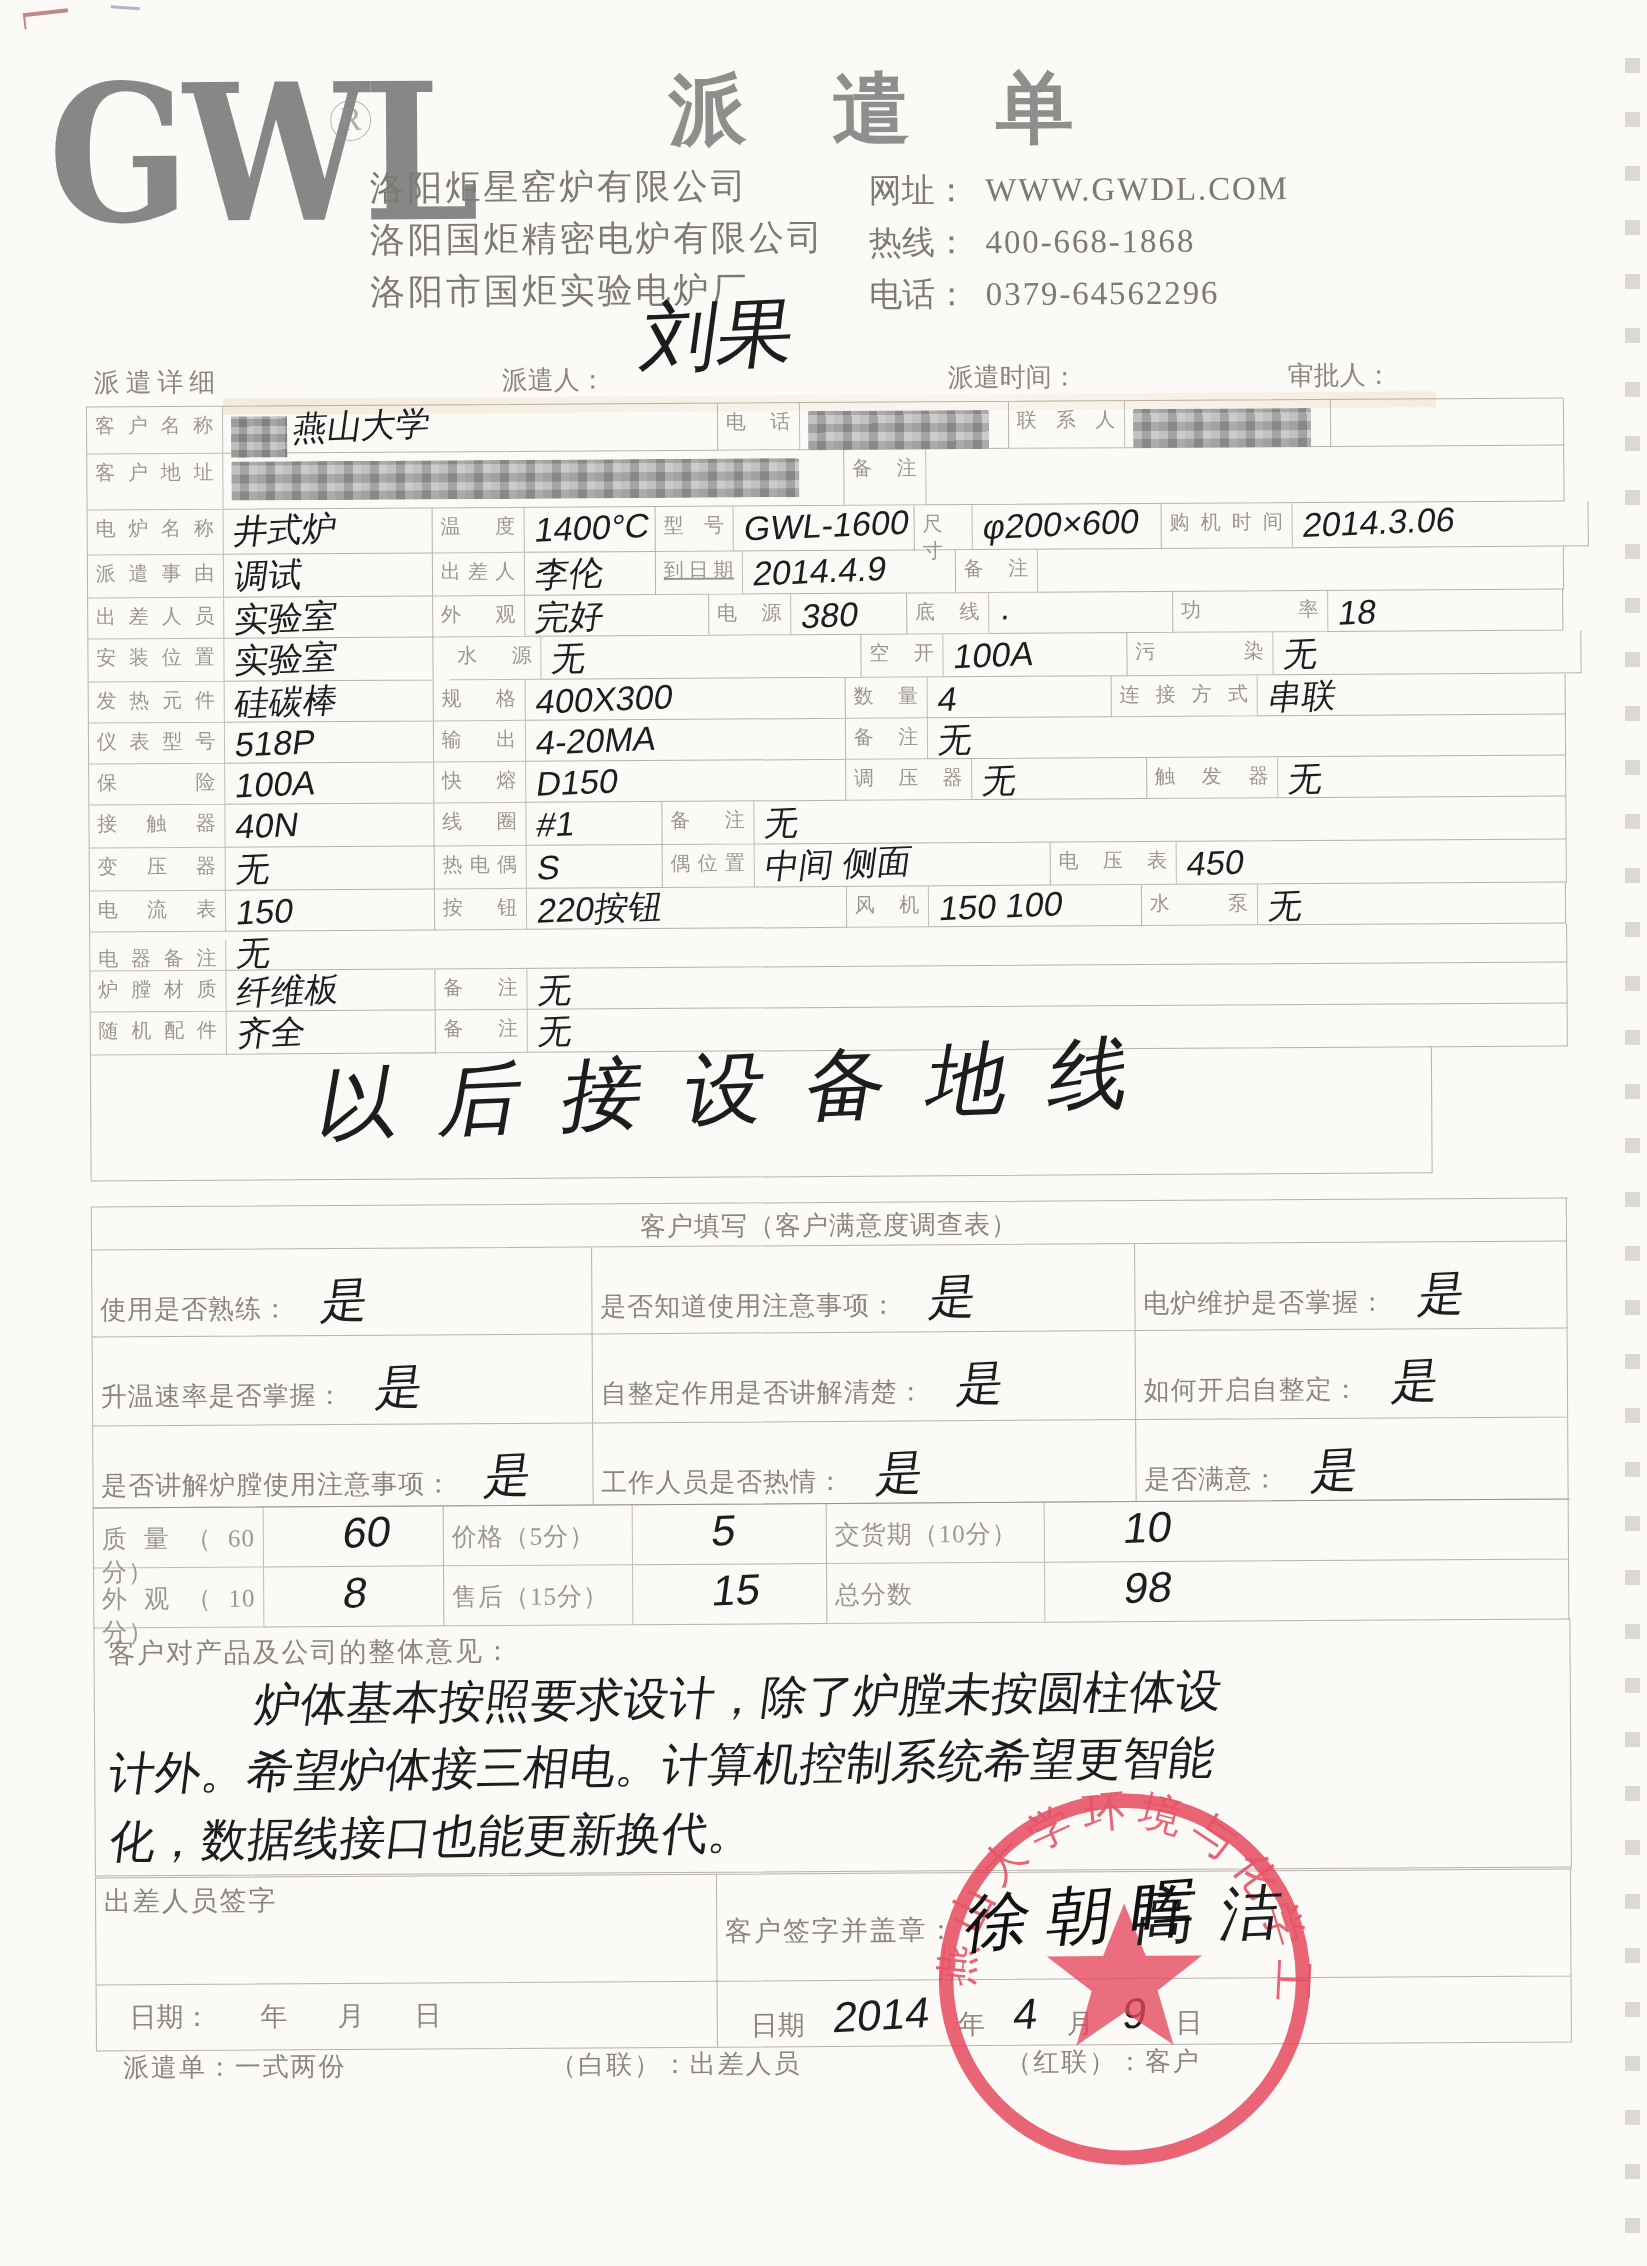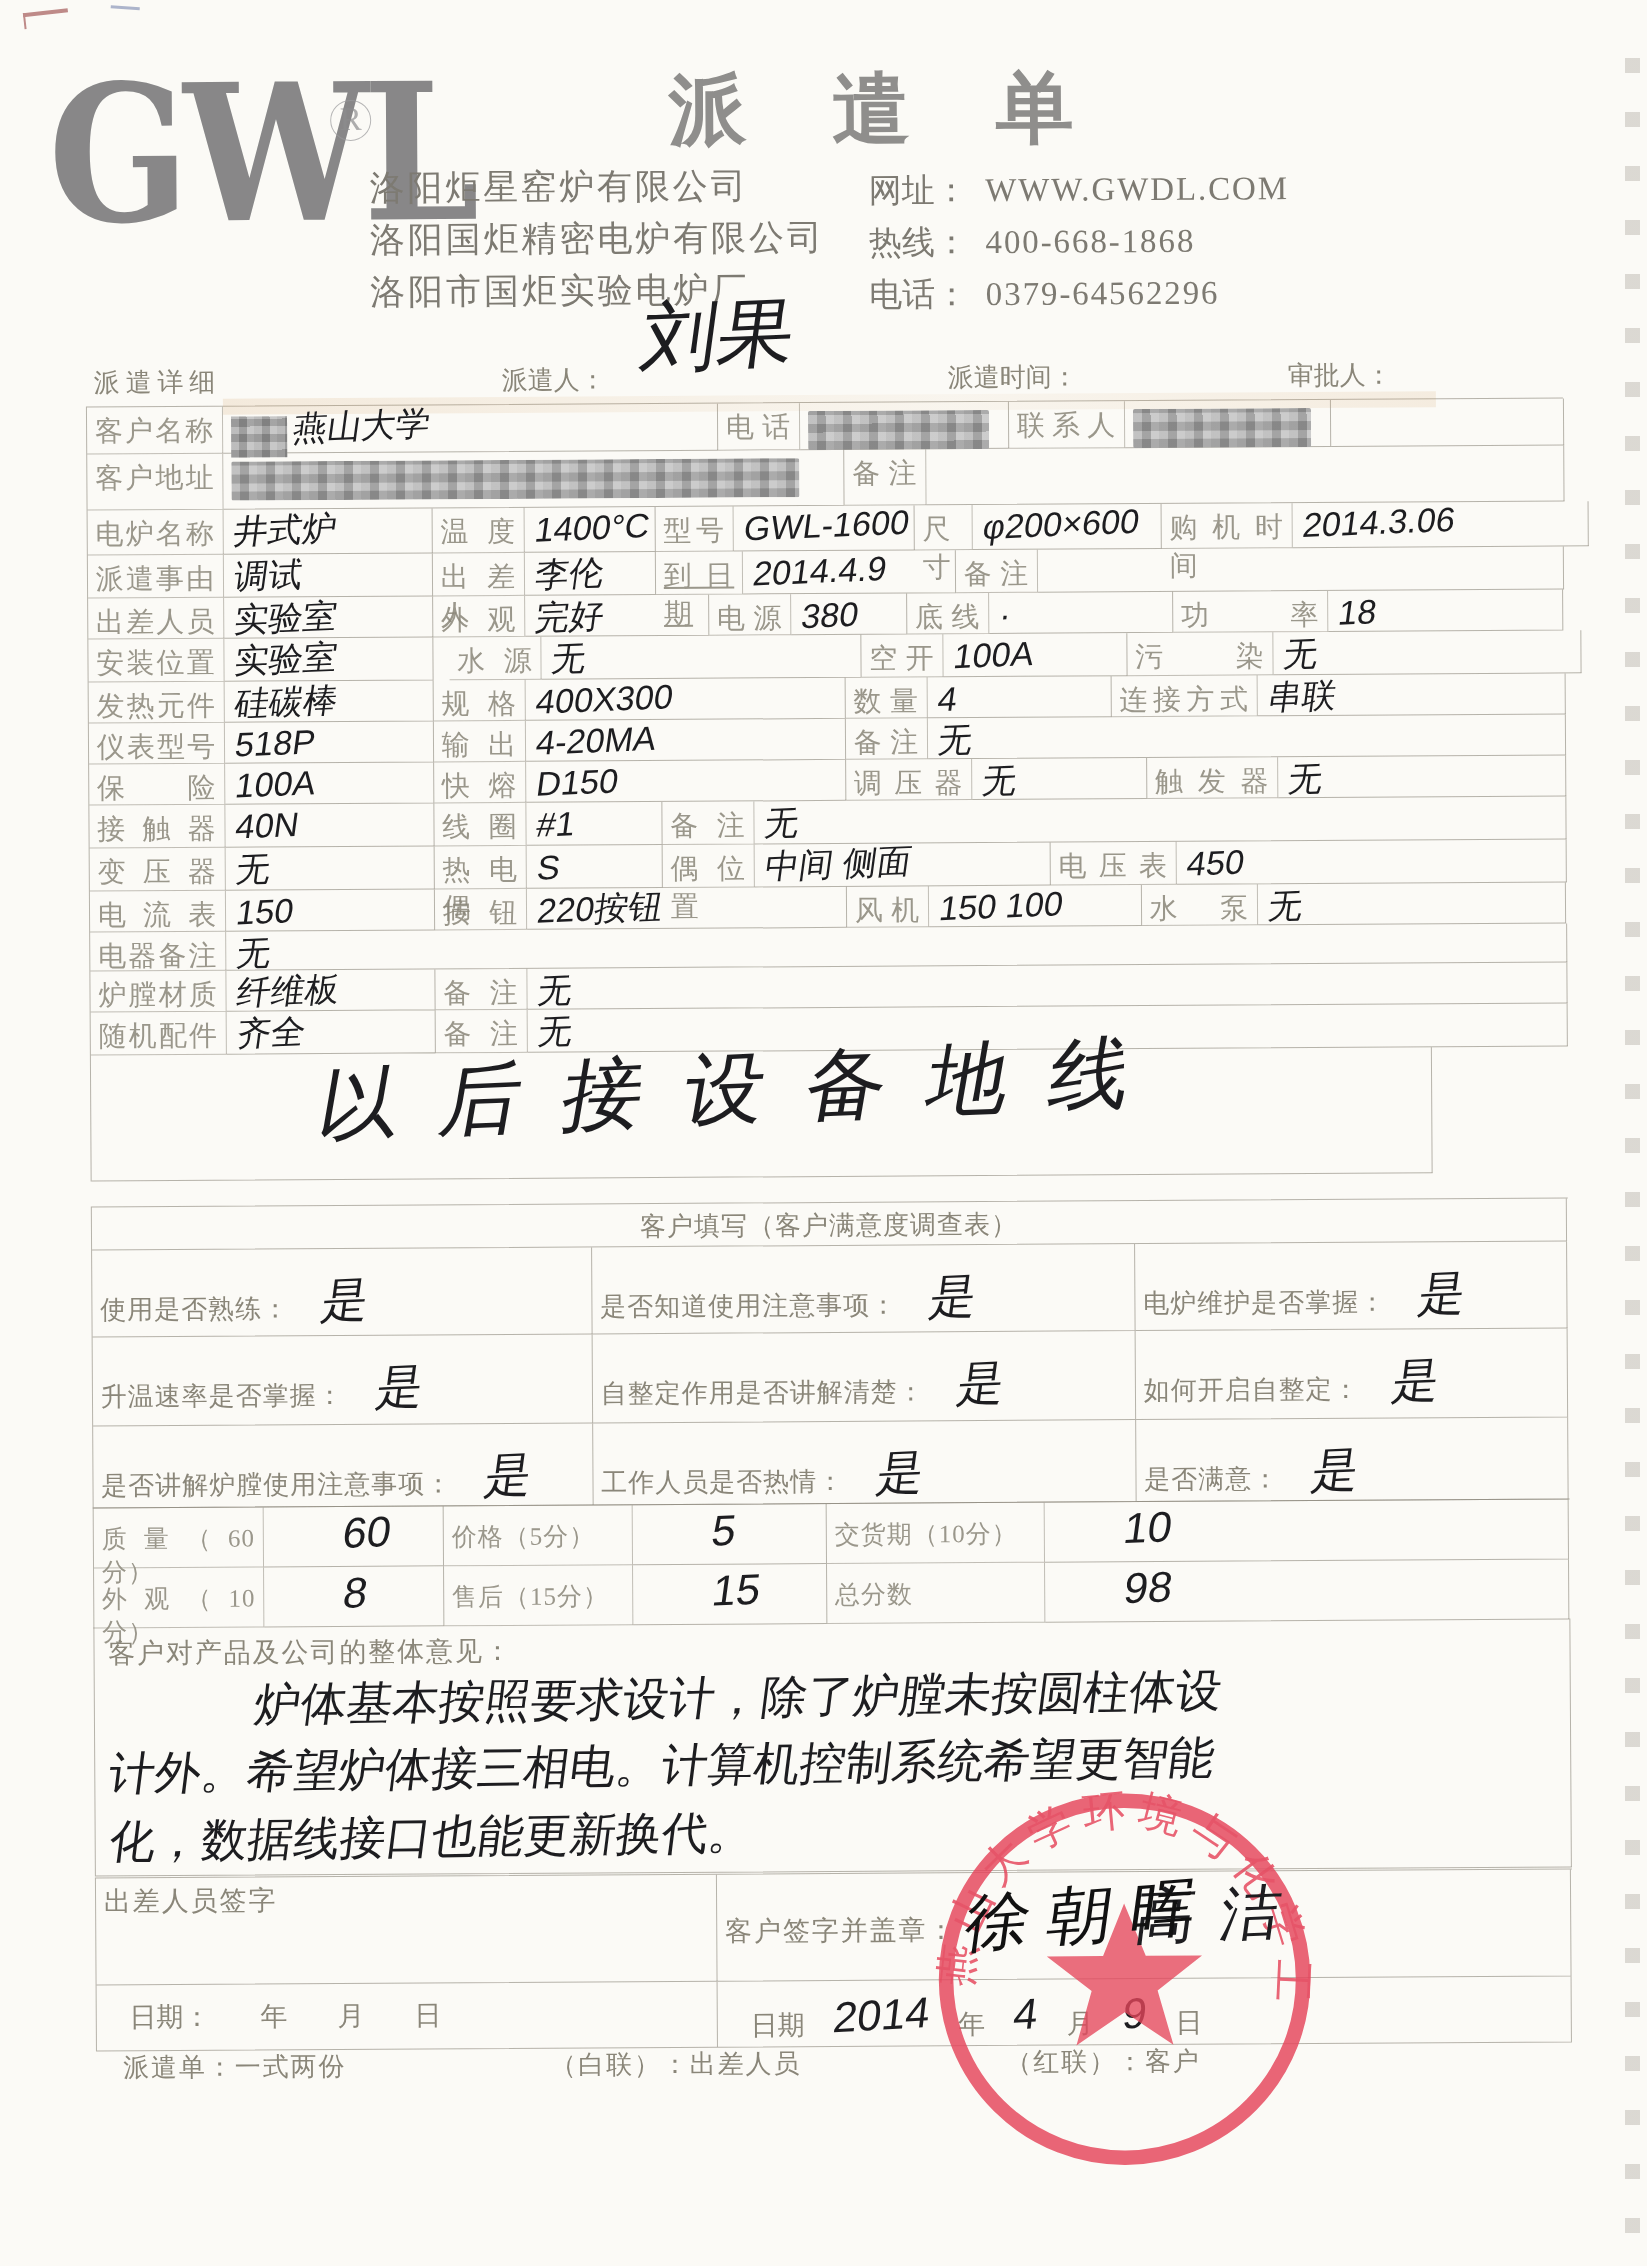--- a/index.html
+++ b/index.html
@@ -35,21 +35,21 @@
   .meta .m2{position:absolute; left:408px; top:13.6px;}
   .meta .m3{position:absolute; left:854px; top:13.6px;}
   .meta .m4{position:absolute; left:1194px; top:13.6px;}
   .meta .hw-disp{position:absolute; left:543px; top:-49px; font-size:76px;}
 
   
   .tbl{position:absolute; left:89px; width:1477px; border-top:1px solid var(--line); border-left:1px solid var(--line);}
   .trow{display:flex; width:100%;}
   .cell{border-right:1px solid var(--line); border-bottom:1px solid var(--line);
         position:relative; padding:4.9px 7.8px; overflow:visible;}
-  .lbl{font-size:28px; color:var(--print); letter-spacing:1px; text-align:justify; text-align-last:justify; opacity:.85;}
+  .lbl{font-size:20px; color:var(--print); letter-spacing:1px; text-align:justify; text-align-last:justify; opacity:.85;}
   .lbl.noj{text-align-last:auto;}
   .hw{font-family:"Liberation Sans", sans-serif; color:var(--ink); font-size:34px; line-height:1.02;
       display:inline-block; transform:skewX(-10deg) rotate(-2deg); transform-origin:left bottom;
       position:relative; z-index:3; white-space:nowrap;}
   .hw-cell{overflow:visible;}
   .hw-big{font-size:80px; letter-spacing:41px; transform:skewX(-12deg) rotate(-2deg); margin-left:213px; margin-top:5.8px;}
   .mosaic{background:
       repeating-linear-gradient(0deg, rgba(60,60,60,.28) 0 8.7px, rgba(160,160,160,.18) 8.7px 17.5px),
       repeating-linear-gradient(90deg, #c9c9c9 0 8.7px, #a5a5a5 8.7px 17.5px, #d6d6d6 17.5px 26px);
       height:39px; width:94%; margin-top:2.9px; border-radius:1.9px;}
@@ -246,21 +246,21 @@
           <div class="cell lbl" style="flex: 0 0 136px;">电流表</div>
           <div class="cell hw-cell" style="flex: 0 0 209px;"><span class="hw">150</span></div>
           <div class="cell lbl" style="flex: 0 0 92px;">按钮</div>
           <div class="cell hw-cell" style="flex: 0 0 320px;"><span class="hw">220按钮</span></div>
           <div class="cell lbl" style="flex: 0 0 82px;">风机</div>
           <div class="cell hw-cell" style="flex: 0 0 213px;"><span class="hw">150  100</span></div>
           <div class="cell lbl" style="flex: 0 0 116px;">水泵</div>
           <div class="cell hw-cell" style="flex: 0 0 308px;"><span class="hw">无</span></div>
         </div>
         <div class="trow" style="height: 39px;">
-          <div class="cell lbl" style="flex: 0 0 136px;">电器备注</div>
+          <div class="cell lbl" style="flex: 0 0 136px; margin-top: 8px;">电器备注</div>
           <div class="cell hw-cell" style="flex: 0 0 1341px;"><span class="hw">无</span></div>
         </div>
         <div class="trow" style="height: 41px;">
           <div class="cell lbl" style="flex: 0 0 136px;">炉膛材质</div>
           <div class="cell hw-cell" style="flex: 0 0 209px;"><span class="hw">纤维板</span></div>
           <div class="cell lbl" style="flex: 0 0 92px;">备注</div>
           <div class="cell hw-cell" style="flex: 0 0 1040px;"><span class="hw">无</span></div>
         </div>
         <div class="trow" style="height: 43px;">
           <div class="cell lbl" style="flex: 0 0 136px;">随机配件</div>

